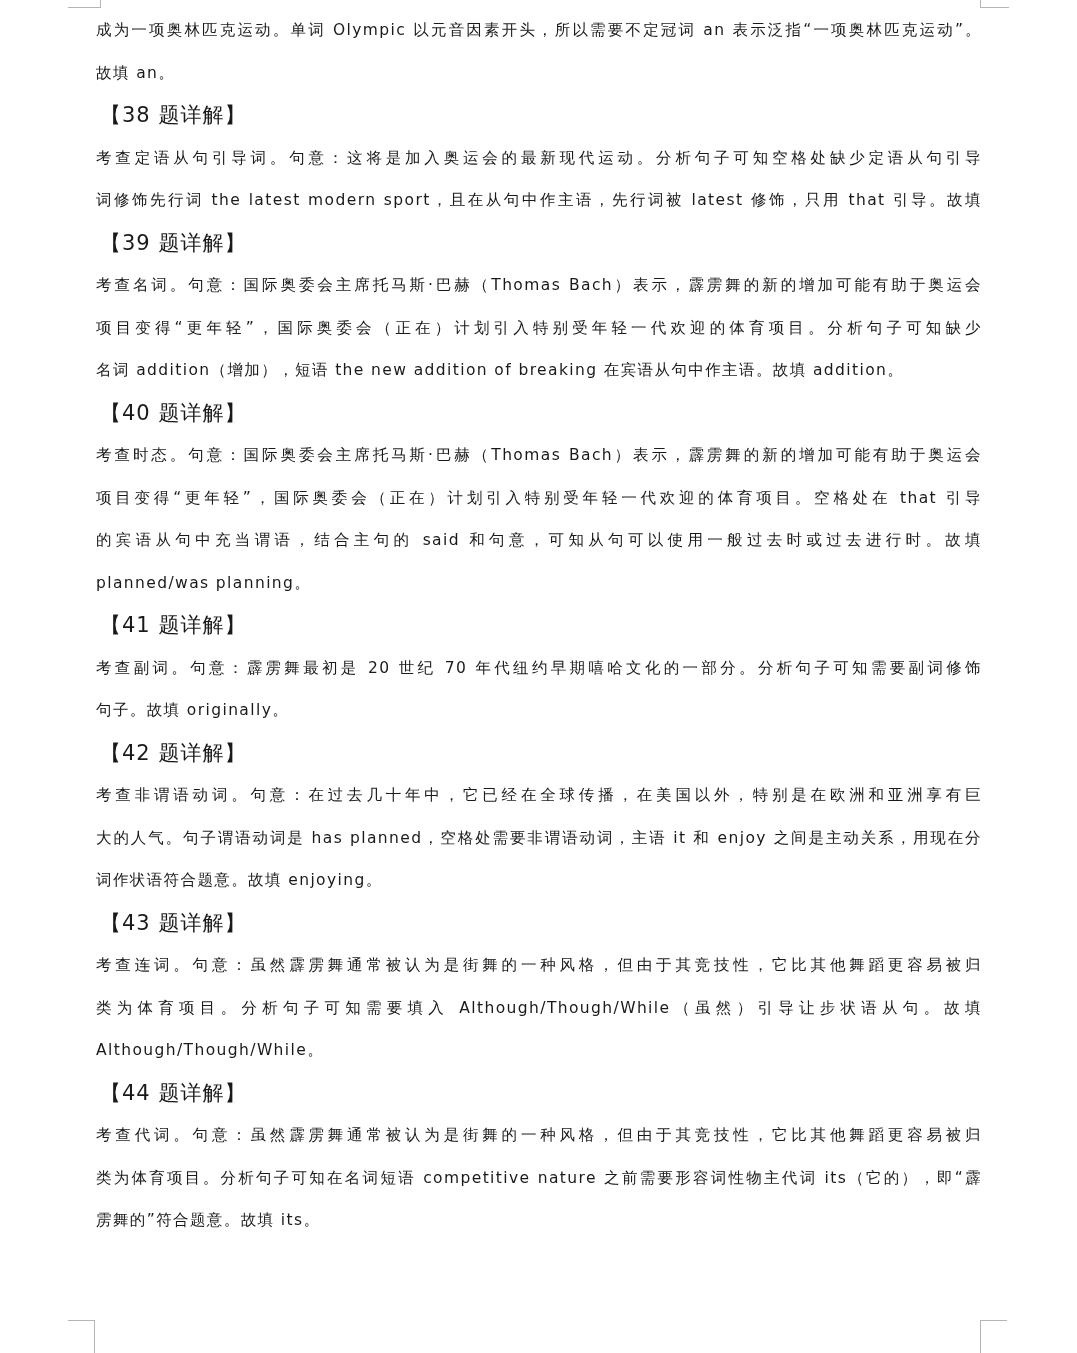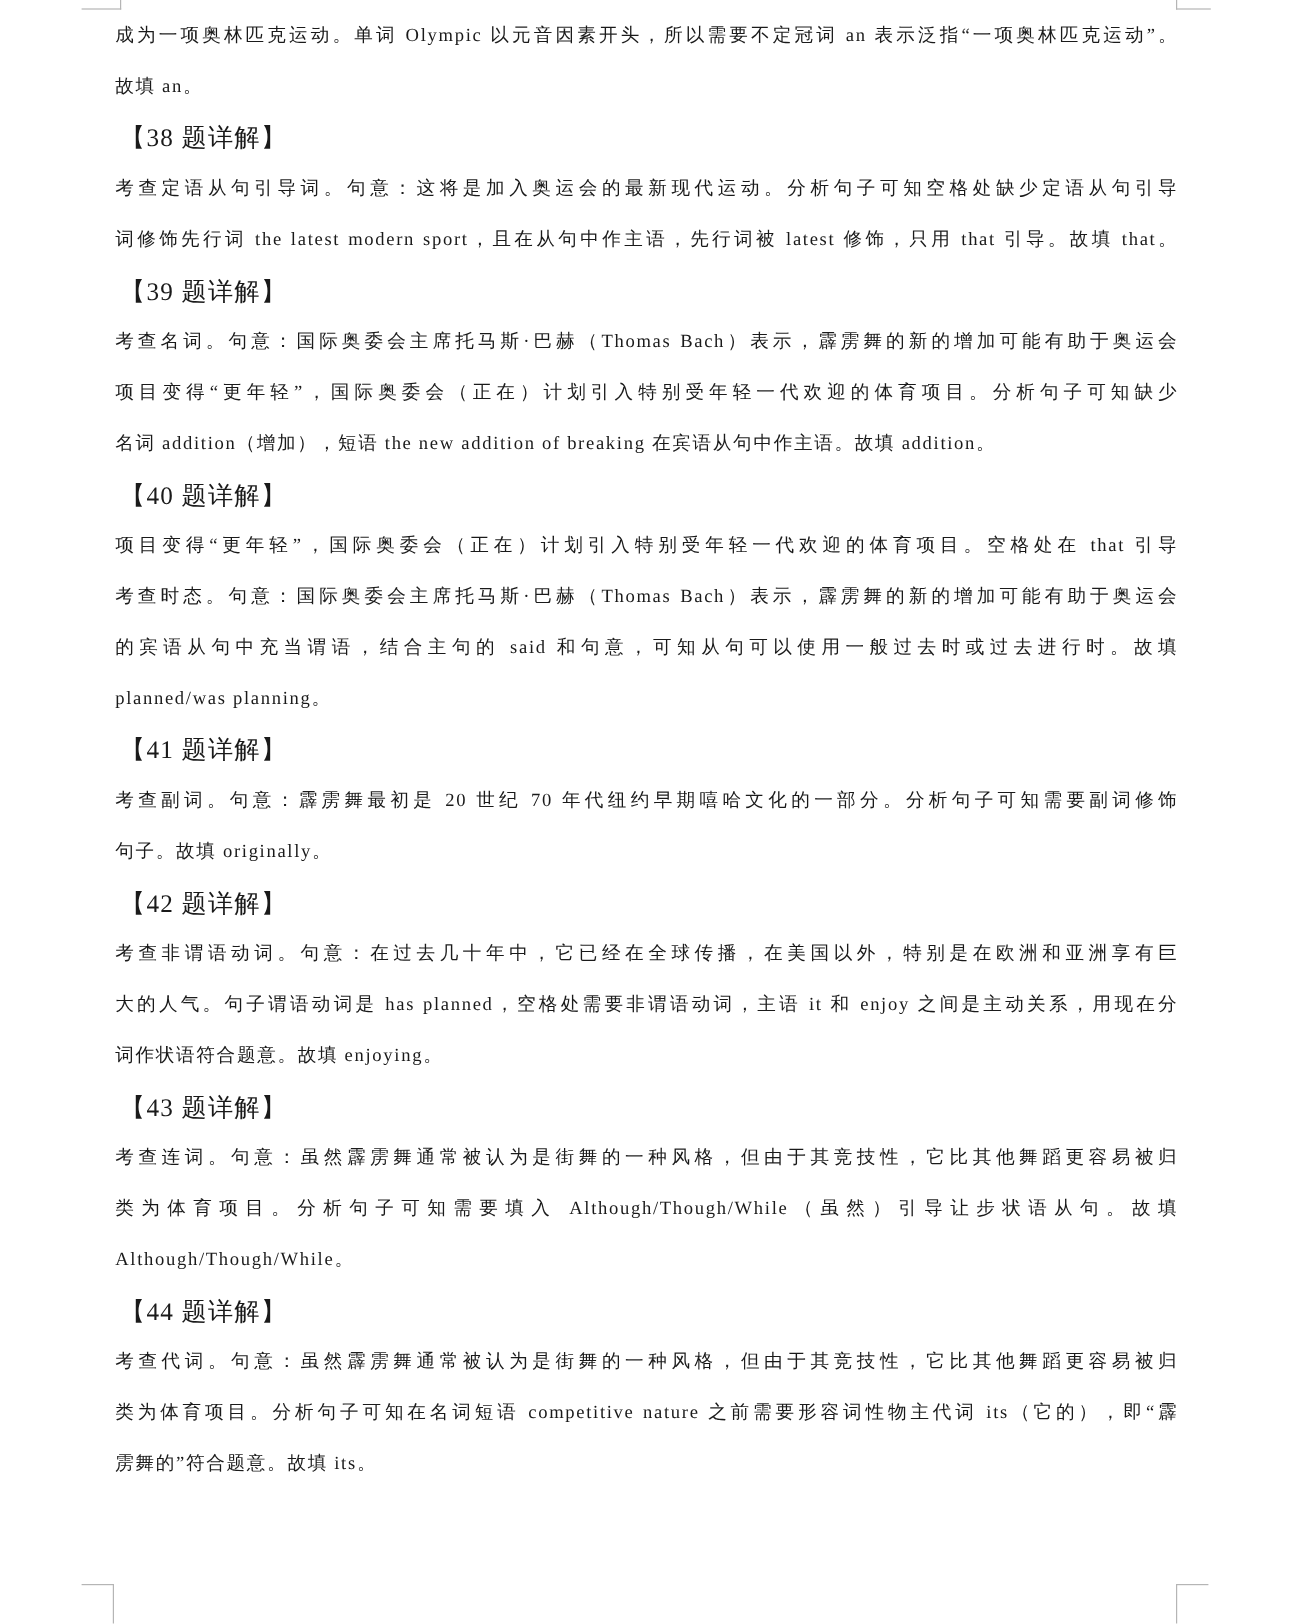--- a/index.html
+++ b/index.html
@@ -26,21 +26,20 @@
     .corner.tl { left: 68px; top: -2px; border-right-width: 1px; border-bottom-width: 1px; width: 32px; height: 9px; }
     .corner.tr { left: 980px; top: -2px; border-left-width: 1px; border-bottom-width: 1px; width: 28px; height: 9px; }
     .corner.bl { left: 68px; top: 1320px; border-right-width: 1px; border-top-width: 1px; width: 26px; height: 34px; }
     .corner.br { left: 980px; top: 1320px; border-left-width: 1px; border-top-width: 1px; width: 26px; height: 34px; }
 
     .page {
       position: absolute;
       left: 96px;
       top: 12px;
       width: 886px;
-      font-family: Liberation Serif, serif;
     }
     .line {
       height: 42.5px;
       line-height: 36px;
       font-size: 15.5px;
       white-space: nowrap;
       letter-spacing: 1.4px;
       overflow: visible;
     }
     .line.justify {
@@ -70,22 +69,22 @@
   <div class="line justify">成为一项奥林匹克运动。单词 Olympic 以元音因素开头，所以需要不定冠词 an 表示泛指“一项奥林匹克运动”。</div>
   <div class="line">故填 an。</div>
   <div class="heading">【38 题详解】</div>
   <div class="line justify">考查定语从句引导词。句意：这将是加入奥运会的最新现代运动。分析句子可知空格处缺少定语从句引导</div>
   <div class="line justify">词修饰先行词 the latest modern sport，且在从句中作主语，先行词被 latest 修饰，只用 that 引导。故填 that。</div>
   <div class="heading">【39 题详解】</div>
   <div class="line justify">考查名词。句意：国际奥委会主席托马斯·巴赫（Thomas Bach）表示，霹雳舞的新的增加可能有助于奥运会</div>
   <div class="line justify">项目变得“更年轻”，国际奥委会（正在）计划引入特别受年轻一代欢迎的体育项目。分析句子可知缺少</div>
   <div class="line">名词 addition（增加），短语 the new addition of breaking 在宾语从句中作主语。故填 addition。</div>
   <div class="heading">【40 题详解】</div>
+  <div class="line justify">考查时态。句意：国际奥委会主席托马斯·巴赫（Thomas Bach）表示，霹雳舞的新的增加可能有助于奥运会</div>
   <div class="line justify">项目变得“更年轻”，国际奥委会（正在）计划引入特别受年轻一代欢迎的体育项目。空格处在 that 引导</div>
-  <div class="line justify">考查时态。句意：国际奥委会主席托马斯·巴赫（Thomas Bach）表示，霹雳舞的新的增加可能有助于奥运会</div>
   <div class="line justify">的宾语从句中充当谓语，结合主句的 said 和句意，可知从句可以使用一般过去时或过去进行时。故填</div>
   <div class="line">planned/was planning。</div>
   <div class="heading">【41 题详解】</div>
   <div class="line justify">考查副词。句意：霹雳舞最初是 20 世纪 70 年代纽约早期嘻哈文化的一部分。分析句子可知需要副词修饰</div>
   <div class="line">句子。故填 originally。</div>
   <div class="heading">【42 题详解】</div>
   <div class="line justify">考查非谓语动词。句意：在过去几十年中，它已经在全球传播，在美国以外，特别是在欧洲和亚洲享有巨</div>
   <div class="line justify">大的人气。句子谓语动词是 has planned，空格处需要非谓语动词，主语 it 和 enjoy 之间是主动关系，用现在分</div>
   <div class="line">词作状语符合题意。故填 enjoying。</div>
   <div class="heading">【43 题详解】</div>

